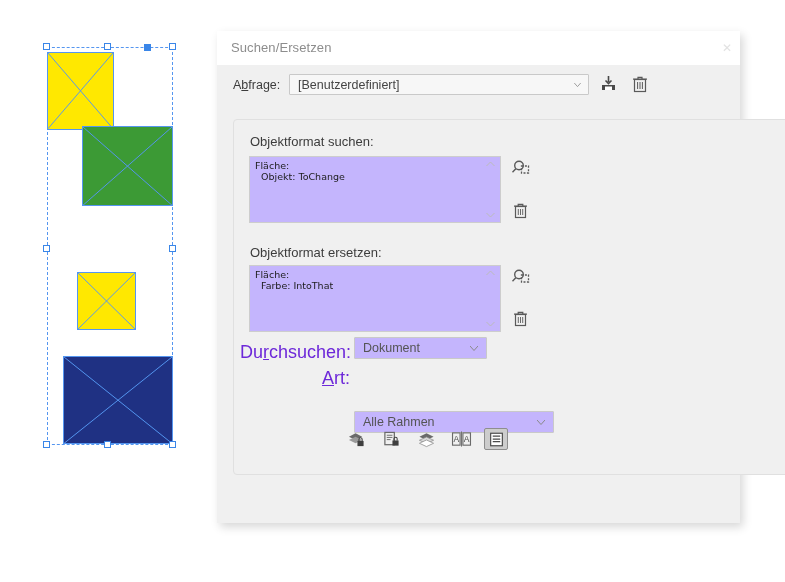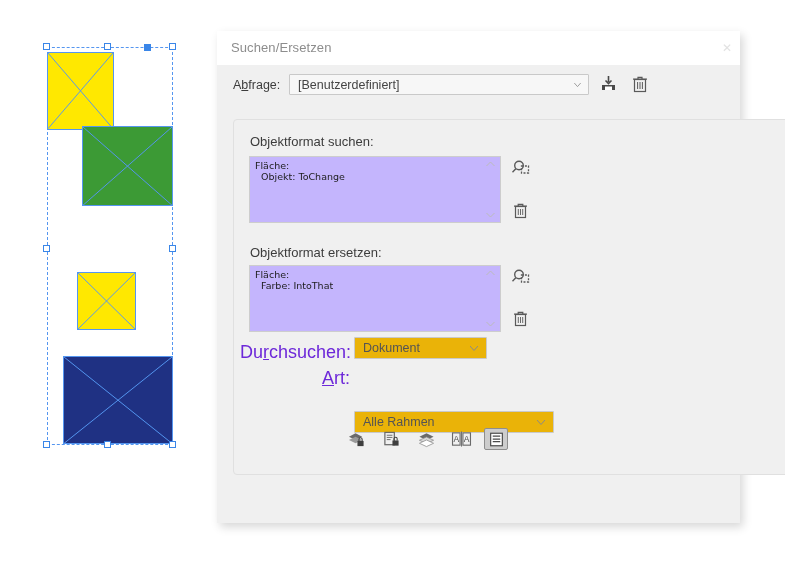--- a/index.html
+++ b/index.html
@@ -214,21 +214,21 @@
   
   .drop-label {
     position: absolute;
     font-size: 18px;
     color: #6d28d9;
     text-align: right;
   }
   .dropdown {
     position: absolute;
     height: 22px;
-    background: #eab308;
+    background: #c4b5fd;
     border: 1px solid #c9c9c9;
     box-sizing: border-box;
     border-radius: 1px;
     cursor: pointer;
   }
   .dropdown .dval {
     position: absolute;
     left: 8px; top: 3px;
     font-size: 12.5px;
     color: #545454;

